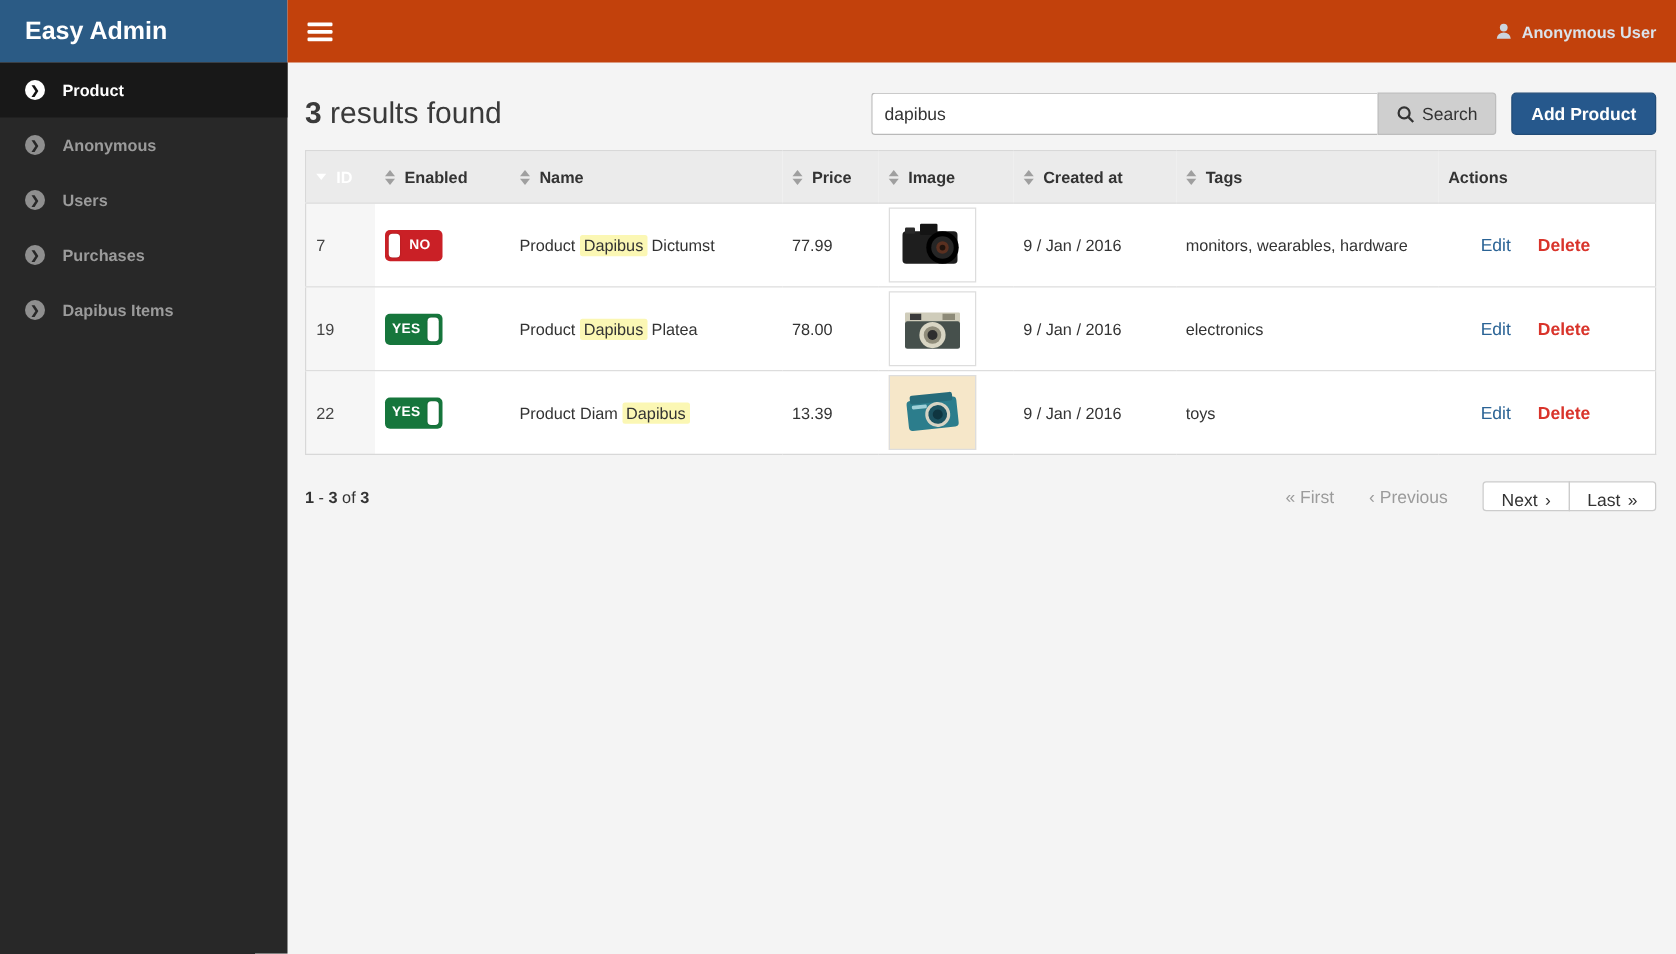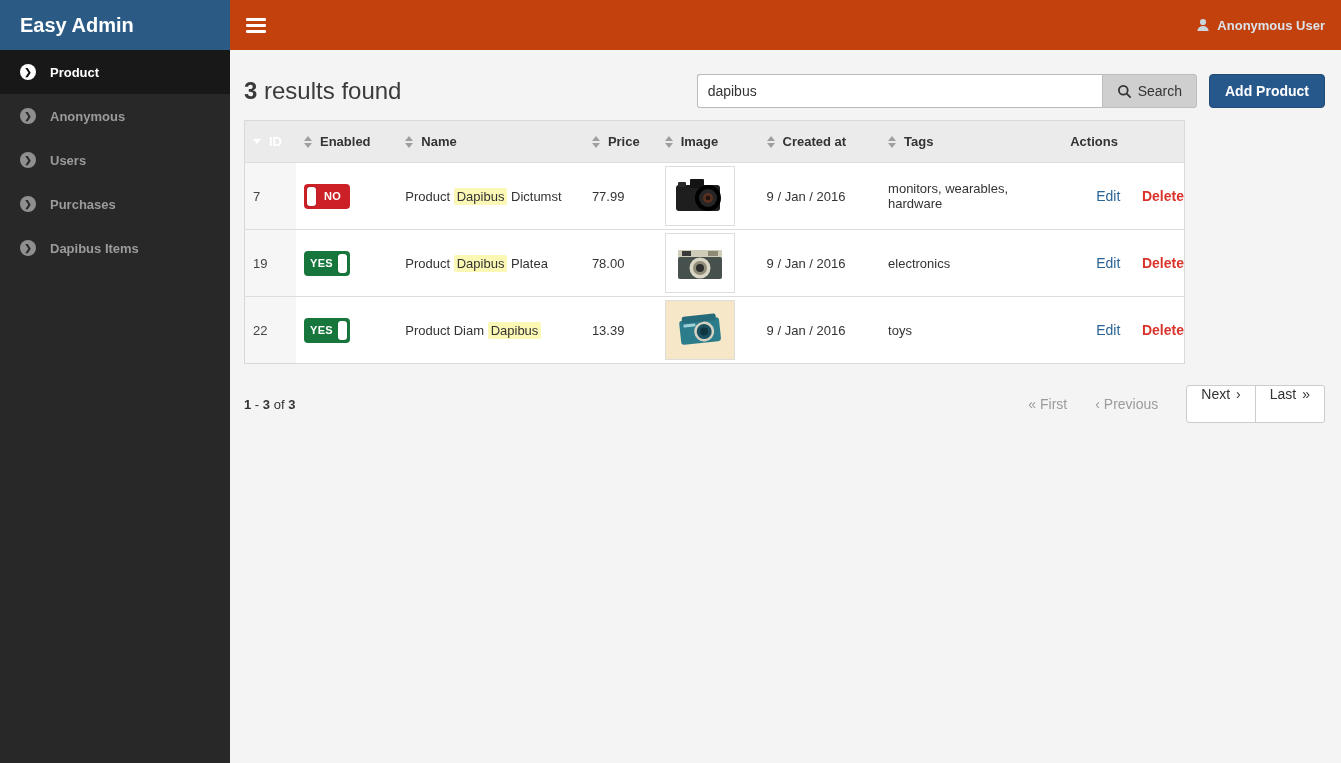--- a/index.html
+++ b/index.html
@@ -37,21 +37,21 @@
                   border-radius:3px 0 0 3px; padding:0 10px; font-size:14px; color:#333;
                   font-family:"Liberation Sans", sans-serif; background:#fff; }
   .search-btn { height:34px; padding:0 14px; background:#cfcfcf; border:1px solid #bdbdbd;
                 border-radius:0 3px 3px 0; font-size:14px; color:#333; cursor:pointer;
                 display:flex; align-items:center; gap:6px; font-family:Liberation Sans, sans-serif; }
   .add-btn { height:34px; margin-left:12px; padding:0 15px; background:#26588c; color:#fff;
              border:1px solid #204b77; border-radius:4px; font-size:14px; font-weight:bold;
              cursor:pointer; font-family:"Liberation Sans", sans-serif; }
 
   
-  table.grid { width:941px; margin-top:12px; border-collapse:collapse; background:#fff;
+  table.grid { width:1081px; margin-top:12px; border-collapse:collapse; background:#fff;
                border:1px solid #d8d8d8; font-size:13px; color:#333; }
   table.grid th { height:42px; background:#ebebeb; font-weight:bold; text-align:left;
                   padding-left:8px; cursor:pointer; white-space:nowrap; }
   th.sorted { background:#1f5d99; color:#fff; }
   th.hovered { background:#d5d5d5; }
   th.actions-th { cursor:default; padding-left:34px; }
   .th-inner { display:flex; align-items:center; gap:8px; }
   .sort-stack { display:inline-flex; flex-direction:column; gap:2px; }
   .car-up { width:0; height:0; border-left:4px solid transparent; border-right:4px solid transparent;
             border-bottom:5px solid #9f9f9f; }
@@ -82,22 +82,22 @@
   a.edit { color:#2a6395; font-weight:normal; text-decoration:none; font-size:14px; cursor:pointer; }
   a.delete { color:#d9342b; font-weight:bold; text-decoration:none; font-size:14px; margin-left:18px; cursor:pointer; }
 
   
   .pager-row { width:1081px; margin-top:21px; display:flex; justify-content:space-between; align-items:center; }
   .pager-info { font-size:13px; color:#333; }
   .pager-info b { font-weight:bold; }
   .pager-nav { display:flex; align-items:center; }
   .pg-link.disabled { color:#9b9b9b; font-size:14px; margin-right:28px; cursor:default; }
   .btn-group { display:flex; }
-  .pg-btn { height:38px; padding:0 14px; background:#fff; border:1px solid #ccc; font-size:14px;
-            color:#333; display:flex; align-items:flex-start; gap:6px; cursor:pointer;
+  .pg-btn { height:24px; padding:0 14px; background:#fff; border:1px solid #ccc; font-size:14px;
+            color:#333; display:flex; align-items:flex-end; gap:6px; cursor:pointer;
             font-family:"Liberation Sans", sans-serif; }
   .pg-btn.next { border-radius:3px 0 0 3px; }
   .pg-btn.last { border-radius:0 3px 3px 0; margin-left:-1px; }
   .glyph { font-size:14px; color:inherit; }
 </style>
 </head>
 <body>
 
 <div class="topbar">
   <div class="brand">Easy Admin</div>

